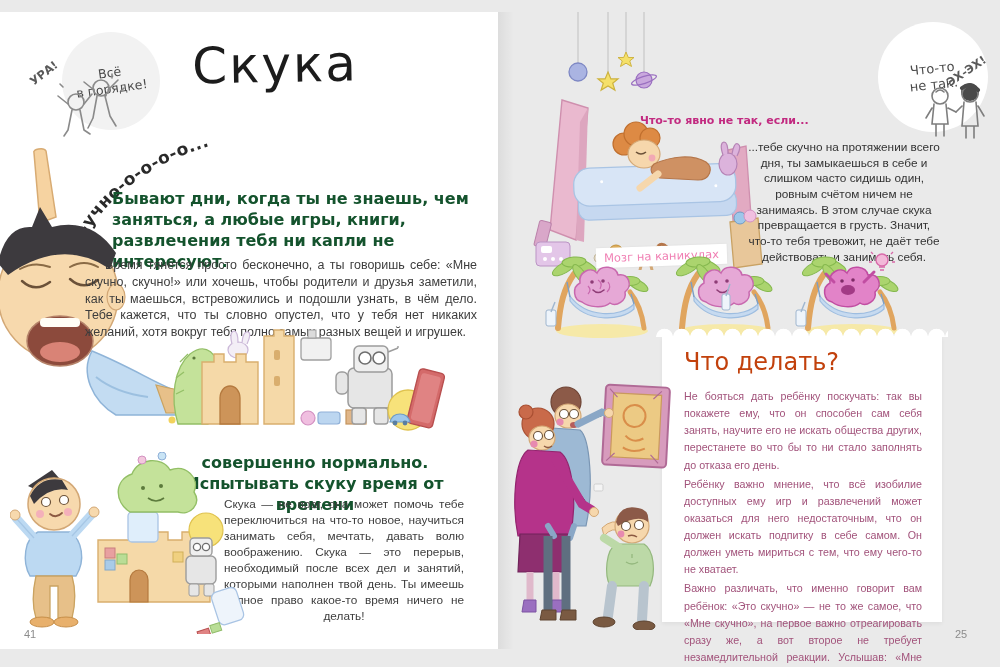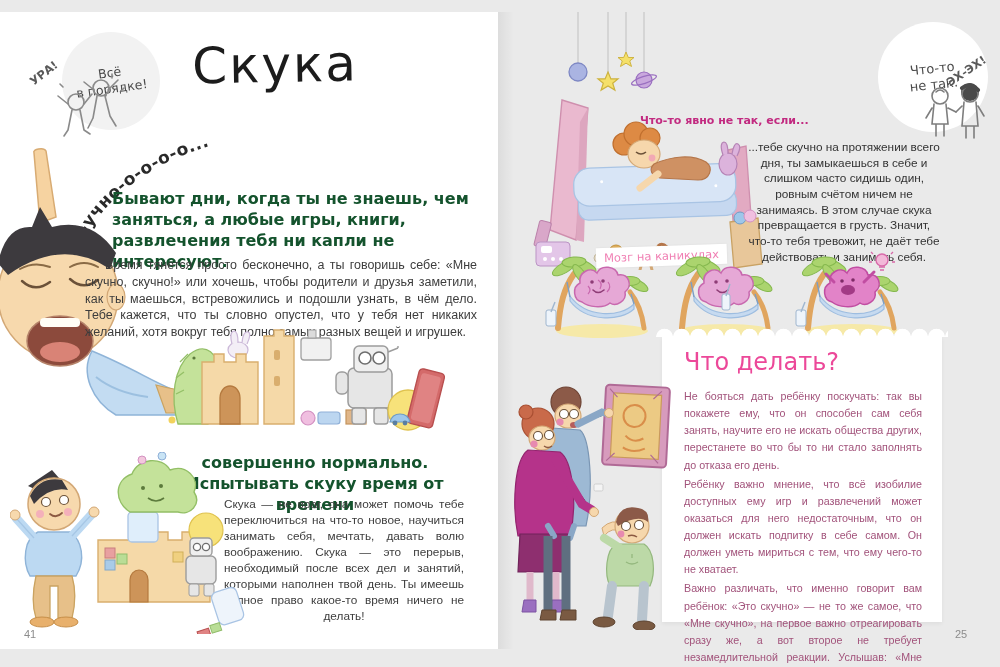--- a/index.html
+++ b/index.html
@@ -13,21 +13,21 @@
   .body-txt{color:#3d3d3d;font-size:12.5px;line-height:1.34;text-align:justify;}
   .bubble-circle{border-radius:50%;display:flex;align-items:center;justify-content:center;text-align:center;}
   .bubble-txt{font-family:"DejaVu Sans",sans-serif;color:#4a4a4a;font-size:12.5px;line-height:1.25;}
   .shout{font-family:"DejaVu Sans",sans-serif;color:#5a5a5a;font-size:11.5px;font-weight:bold;}
   .pagenum{color:#8c8c8c;font-size:11px;}
   .h-right{font-family:"DejaVu Sans",sans-serif;font-weight:bold;color:#c22a80;font-size:11px;}
   .p-right{color:#333;font-size:11.8px;line-height:1.33;text-align:center;}
   .brain-label{background:#fff;color:#f07fb3;font-family:"DejaVu Sans",sans-serif;font-size:11.5px;padding:3px 8px;box-shadow:0 0 2px rgba(0,0,0,.08);}
   .whatbox{position:absolute;left:662px;top:336px;width:280px;height:286px;background:#ffffff;box-shadow:0 2px 4px rgba(0,0,0,.05);}
   .scallops{position:absolute;left:-6px;right:-6px;top:-9px;height:10px;background-image:radial-gradient(circle at 8.5px 10px,#ffffff 8px,rgba(0,0,0,0) 8.6px);background-size:17px 10px;background-repeat:repeat-x;}
-  .whatbox h2{margin:0;font-family:"DejaVu Sans",sans-serif;font-weight:400;color:#ec4899;font-size:24px;}
+  .whatbox h2{margin:0;font-family:"DejaVu Sans",sans-serif;font-weight:400;color:#c2410c;font-size:24px;}
   .whatbox .txt{color:#a2537b;font-size:10.7px;line-height:1.6;text-align:justify;}
   .whatbox .txt p{margin:0 0 2px 0;}
   svg{display:block;}
 </style>
 </head>
 <body>
 
 <div class="spread">
 
   <div class="page-left"></div>

